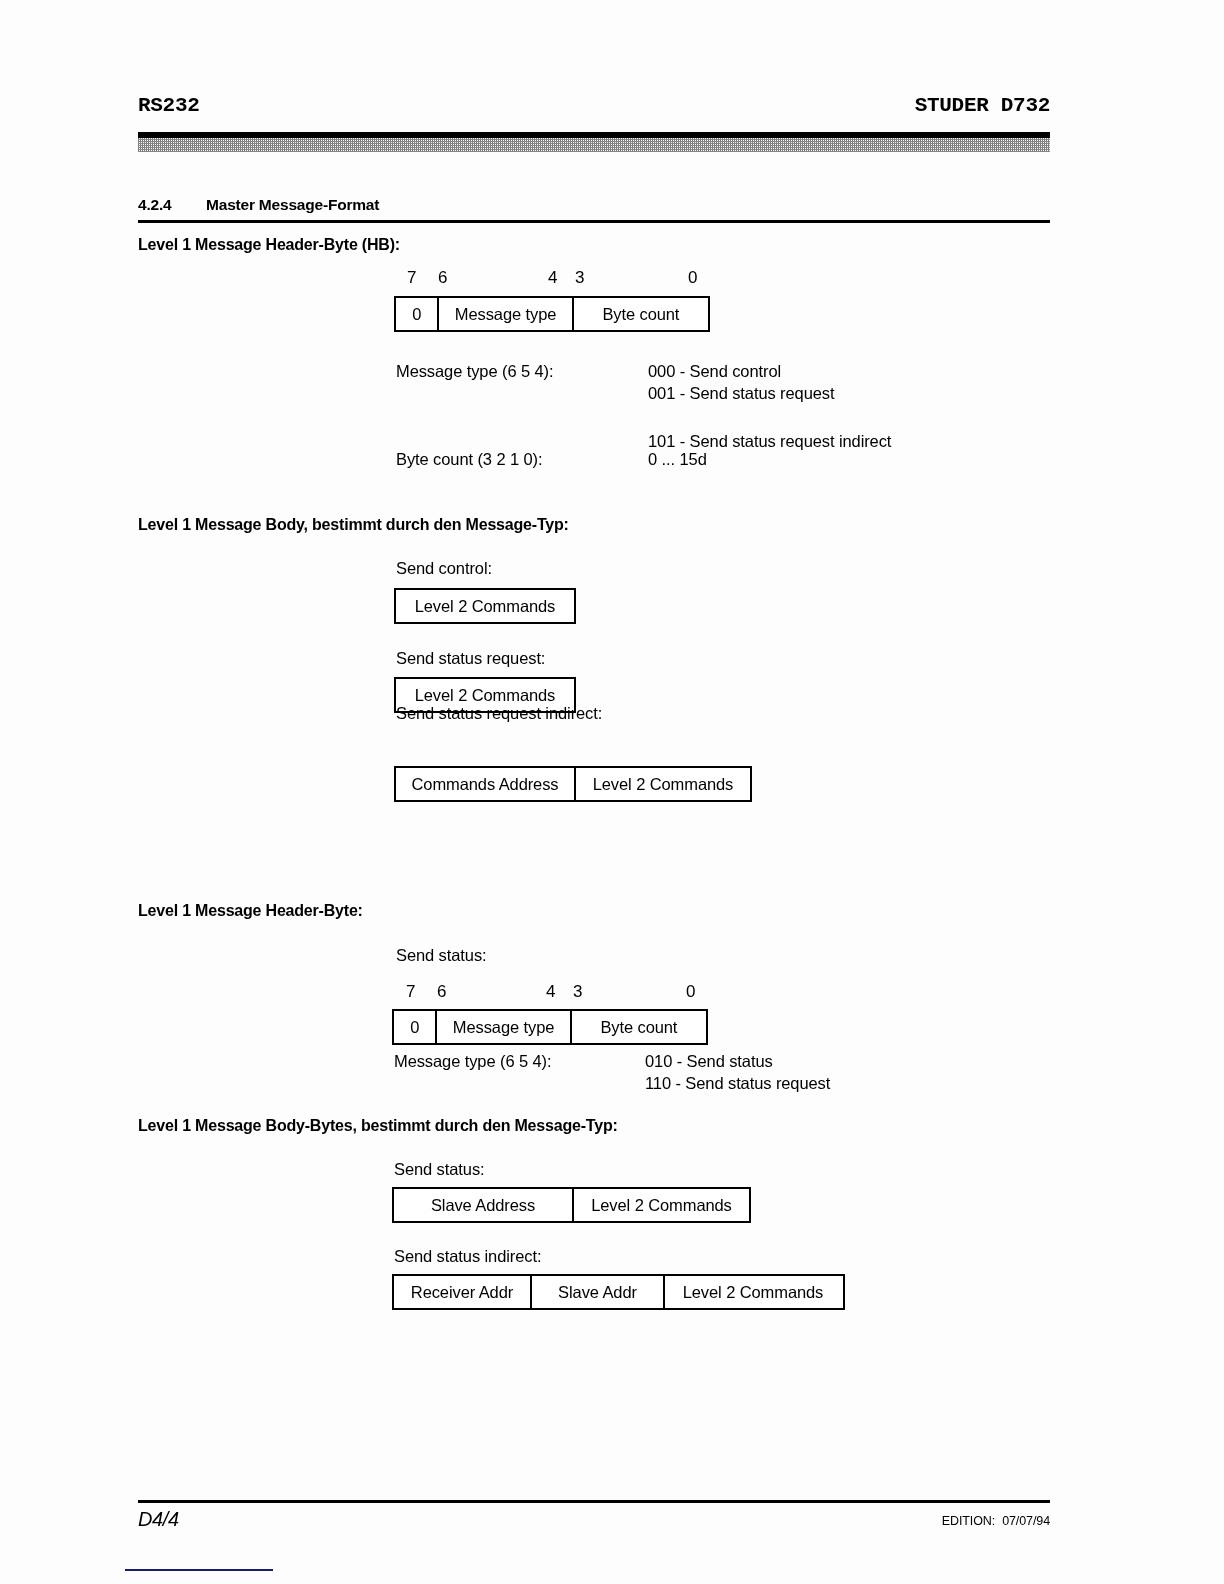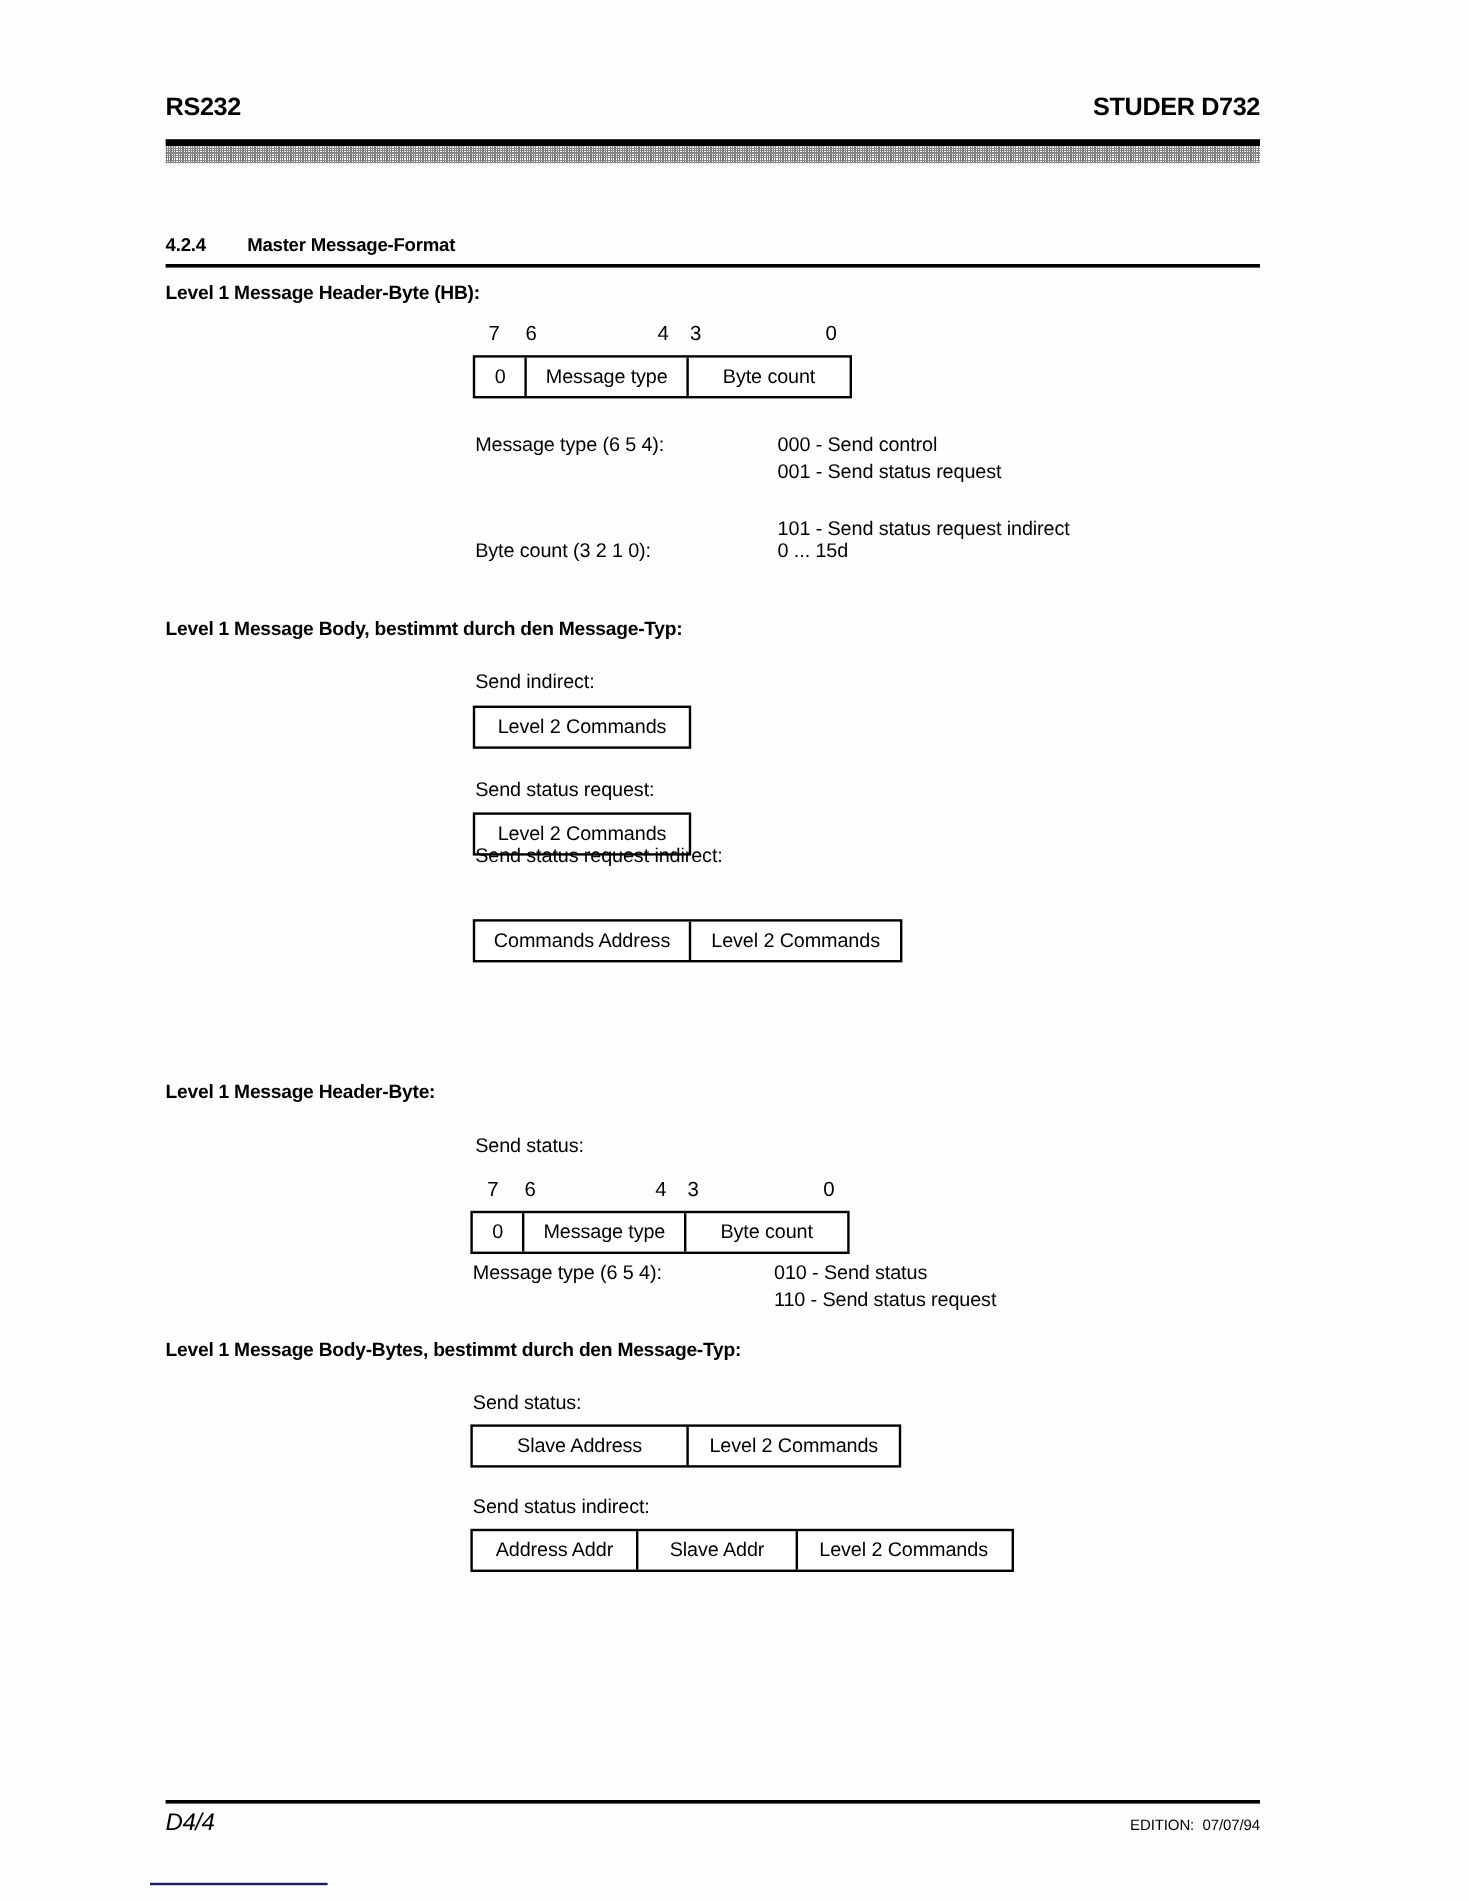--- a/index.html
+++ b/index.html
@@ -18,23 +18,24 @@
   .page {
     position: absolute;
     inset: 0;
     background: #fdfdfd;
   }
 
   
   .header {
     position: absolute;
     left: 138px;
-    top: 78px;
+    top: 94px;
     width: 912px;
     height: 50px;
+    font-family: Liberation Mono, monospace;
   }
   .header-left {
     position: absolute;
     left: 0;
     top: 0;
     font-size: 21px;
     font-weight: bold;
     letter-spacing: -0.3px;
   }
   .header-right {
@@ -210,21 +211,21 @@
   <div class="txt" style="left:396px; top:362px;">Message type (6 5 4):</div>
   <div class="txt" style="left:648px; top:362px;">000 - Send control</div>
   <div class="txt" style="left:648px; top:384px;">001 - Send status request</div>
   <div class="txt" style="left:648px; top:400px;margin-top:32px;">101 - Send status request indirect</div>
 
   <div class="txt" style="left:396px; top:450px;">Byte count (3 2 1 0):</div>
   <div class="txt" style="left:648px; top:450px;">0 ... 15d</div>
 
   <div class="sub-head" style="top:516px;">Level 1 Message Body, bestimmt durch den Message-Typ:</div>
 
-  <div class="txt" style="left:396px; top:559px;">Send indirect:</div>
+  <div class="txt" style="left:396px; top:559px;">Send control:</div>
   <div class="boxrow" style="left:394px; top:588px; width:182px; height:36px;">
     <div class="cell" style="width:178px;">Level 2 Commands</div>
   </div>
 
   <div class="txt" style="left:396px; top:649px;">Send status request:</div>
   <div class="boxrow" style="left:394px; top:677px; width:182px; height:36px;">
     <div class="cell" style="width:178px;">Level 2 Commands</div>
   </div>
 
   <div class="txt" style="left:396px; top:704px;">Send status request indirect:</div>
@@ -259,21 +260,21 @@
   <div class="sub-head" style="top:1117px;">Level 1 Message Body-Bytes, bestimmt durch den Message-Typ:</div>
 
   <div class="txt" style="left:394px; top:1160px;">Send status:</div>
   <div class="boxrow" style="left:392px; top:1187px; width:359px; height:36px;">
     <div class="cell" style="width:178px;">Slave Address</div>
     <div class="cell" style="width:177px;">Level 2 Commands</div>
   </div>
 
   <div class="txt" style="left:394px; top:1247px;">Send status indirect:</div>
   <div class="boxrow" style="left:392px; top:1274px; width:453px; height:36px;">
-    <div class="cell" style="width:136px;">Address Addr</div>
+    <div class="cell" style="width:136px;">Receiver Addr</div>
     <div class="cell" style="width:133px;">Slave Addr</div>
     <div class="cell" style="width:178px;">Level 2 Commands</div>
   </div>
 
   <div class="footer-rule"></div>
   <div class="footer-left">D4/4</div>
   <div class="footer-right">
     <span class="footer-edition-label">EDITION:</span><span>07/07/94</span>
   </div>
   <div class="blue-mark"></div>

